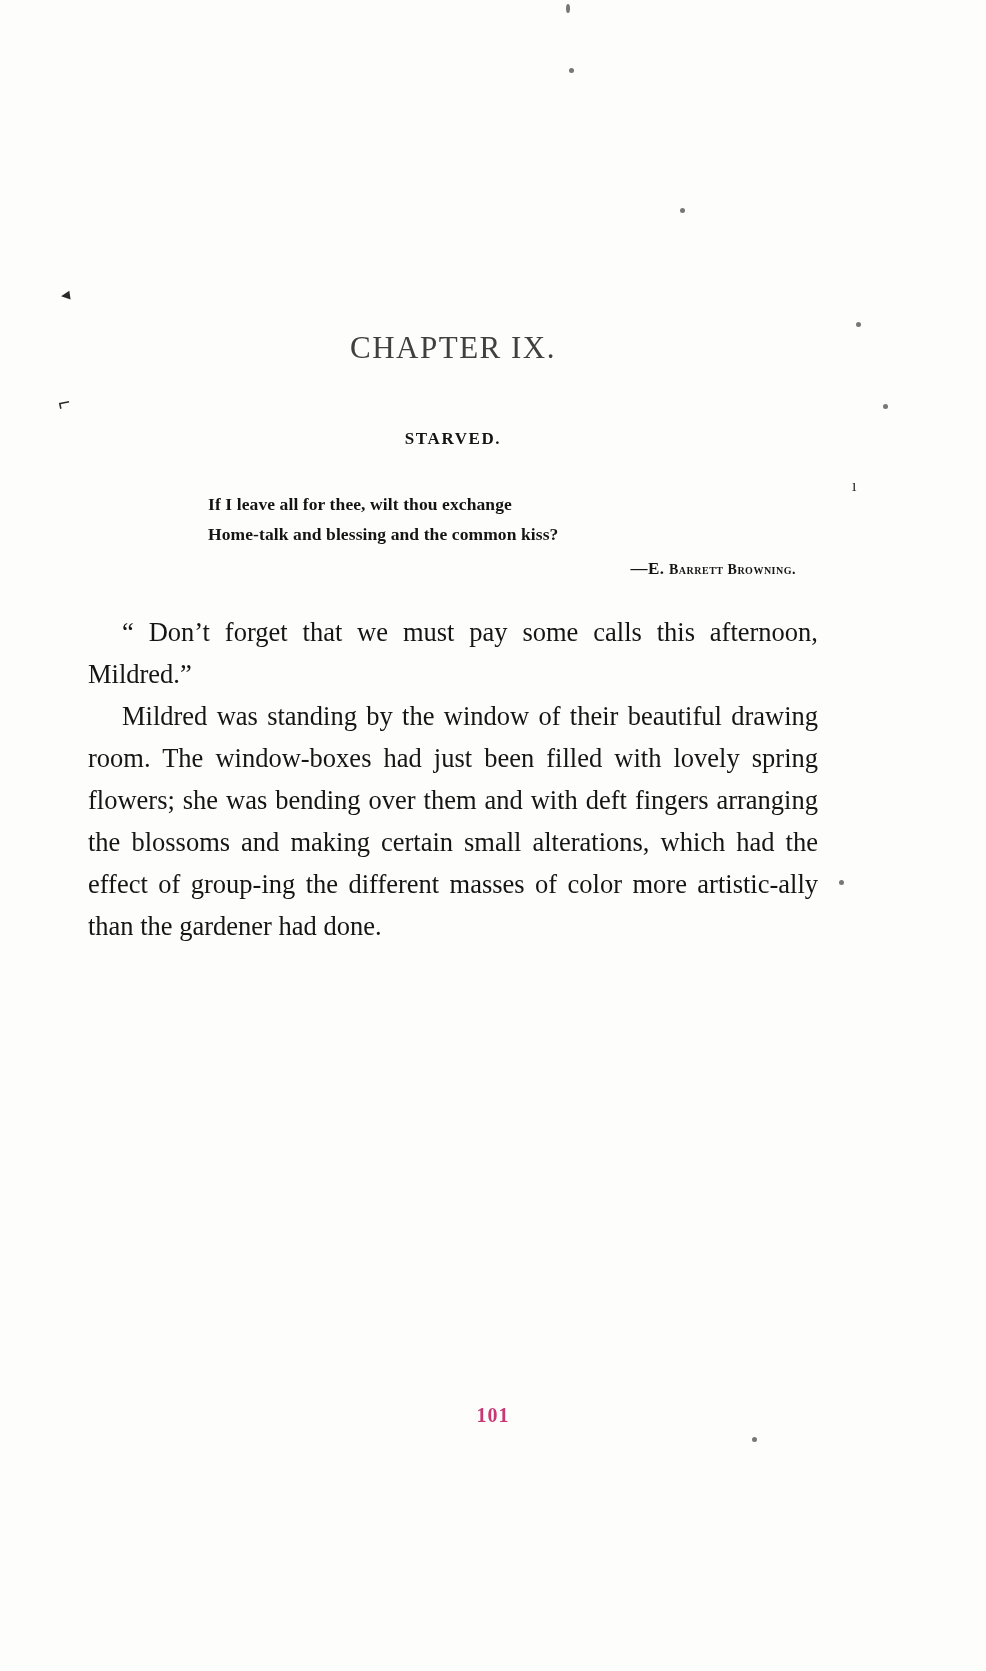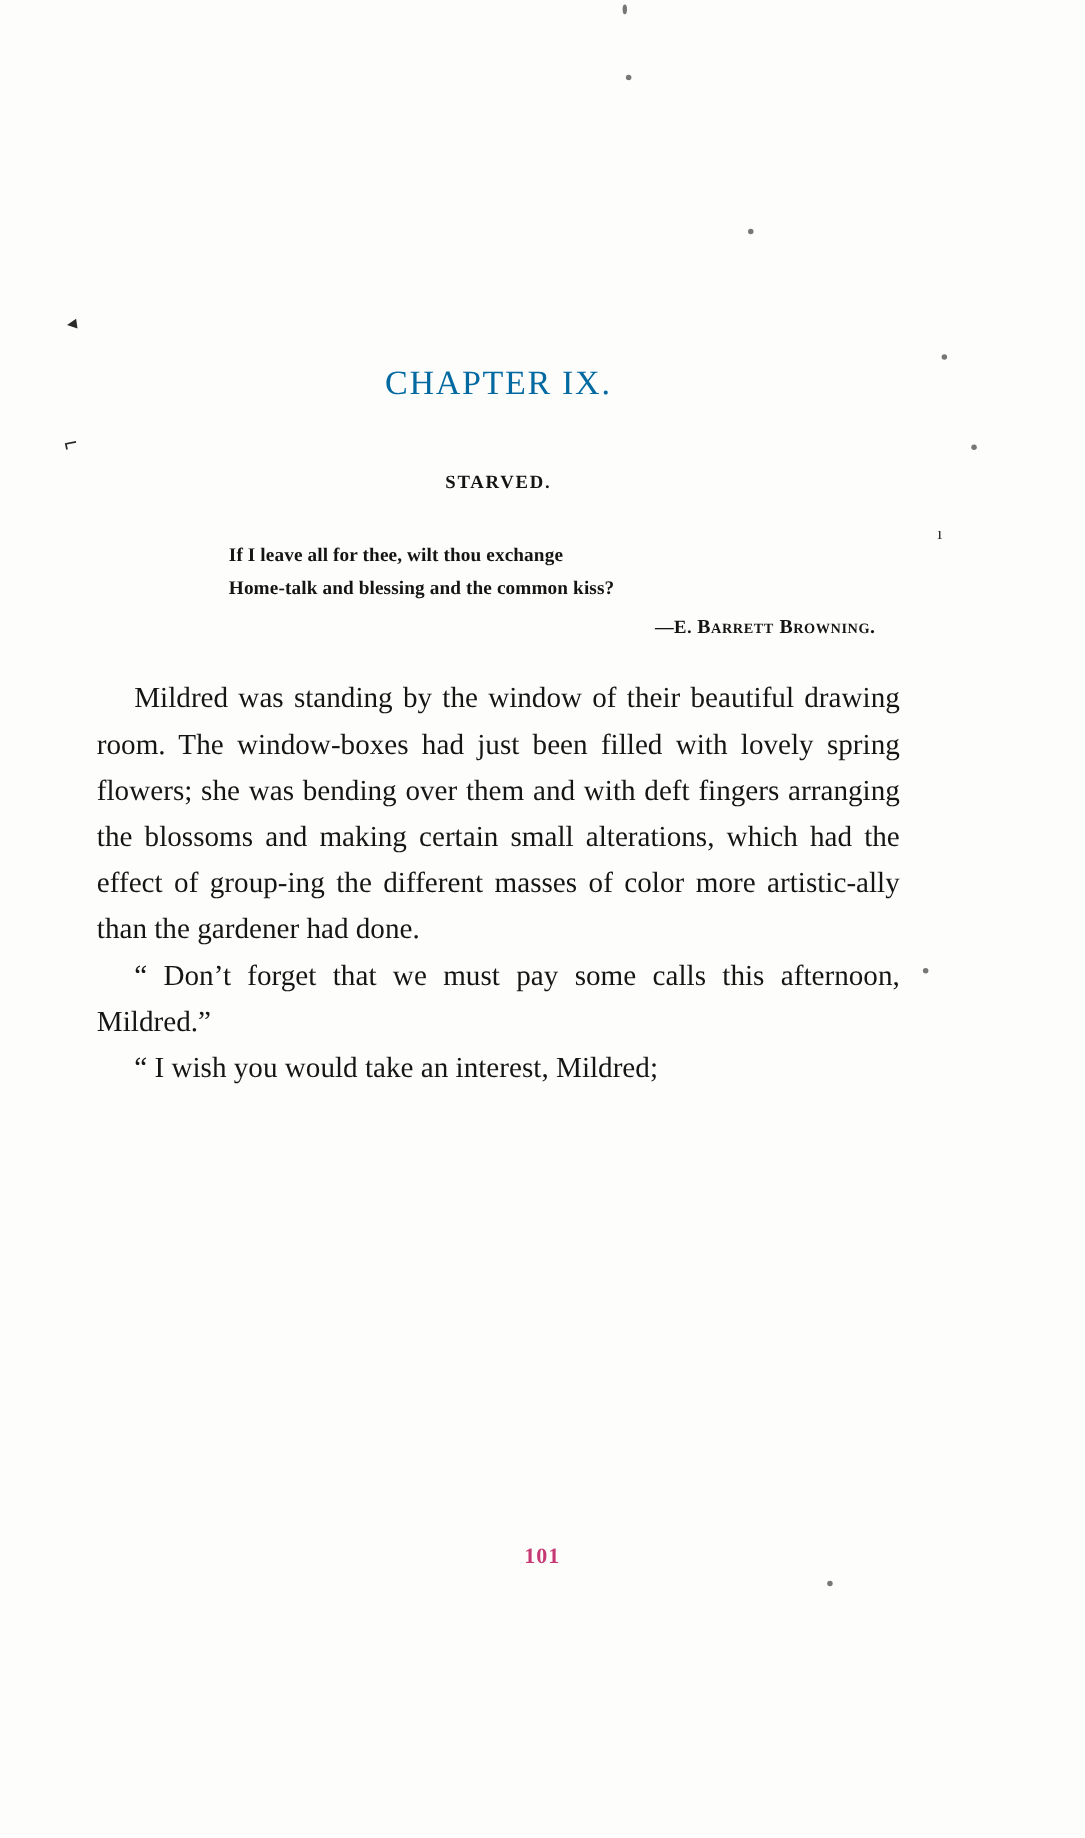--- a/index.html
+++ b/index.html
@@ -43,21 +43,21 @@
     top: 330px;
     width: 730px;
   }
 
   .chapter-title {
     text-align: center;
     font-size: 31px;
     letter-spacing: 1.5px;
     font-weight: 400;
     margin: 0 0 0 0;
-    color: #0369a1;
+    color: #404040;
   }
 
   .chapter-subtitle {
     text-align: center;
     font-size: 17px;
     font-weight: 700;
     letter-spacing: 1.6px;
     margin: 63px 0 0 0;
     color: #141414;
   }
@@ -75,21 +75,21 @@
   .epigraph-attrib {
     margin-top: 4px;
     text-align: right;
     padding-right: 22px;
     font-size: 17px;
     font-weight: 700;
     letter-spacing: .4px;
   }
   .smallcaps {
     font-variant: small-caps;
-    font-size: 18px;
+    font-size: 14px;
     letter-spacing: .5px;
   }
 
   .body-text {
     margin-top: 28px;
     font-size: 26.5px;
     line-height: 1.585;
     text-align: justify;
     text-justify: inter-word;
     color: #151515;
@@ -136,22 +136,21 @@
     <h1 class="chapter-title">CHAPTER IX.</h1>
     <h2 class="chapter-subtitle">STARVED.</h2>
 
     <div class="epigraph">
       <div class="line">If I leave all for thee, wilt thou exchange</div>
       <div class="line">Home-talk and blessing and the common kiss?</div>
       <div class="epigraph-attrib"><span>—E. </span><span class="smallcaps">Barrett Browning.</span></div>
     </div>
 
     <div class="body-text">
+      <p>“ Don’t forget that we must pay some calls this afternoon, Mildred.”</p>
       <p>Mildred was standing by the window of their beautiful drawing room.  The window-boxes had just been filled with lovely spring flowers; she was bending over them and with deft fingers arranging the blossoms and making certain small alterations, which had the effect of group-ing the different masses of color more artistic-ally than the gardener had done.</p>
-      <p>“ Don’t forget that we must pay some calls this afternoon, Mildred.”</p>
-      <p>“ I wish you would take an interest, Mildred;</p>
     </div>
 
   </div>
 
   <div class="folio">101</div>
 
 </div>
 
 </body></html>

